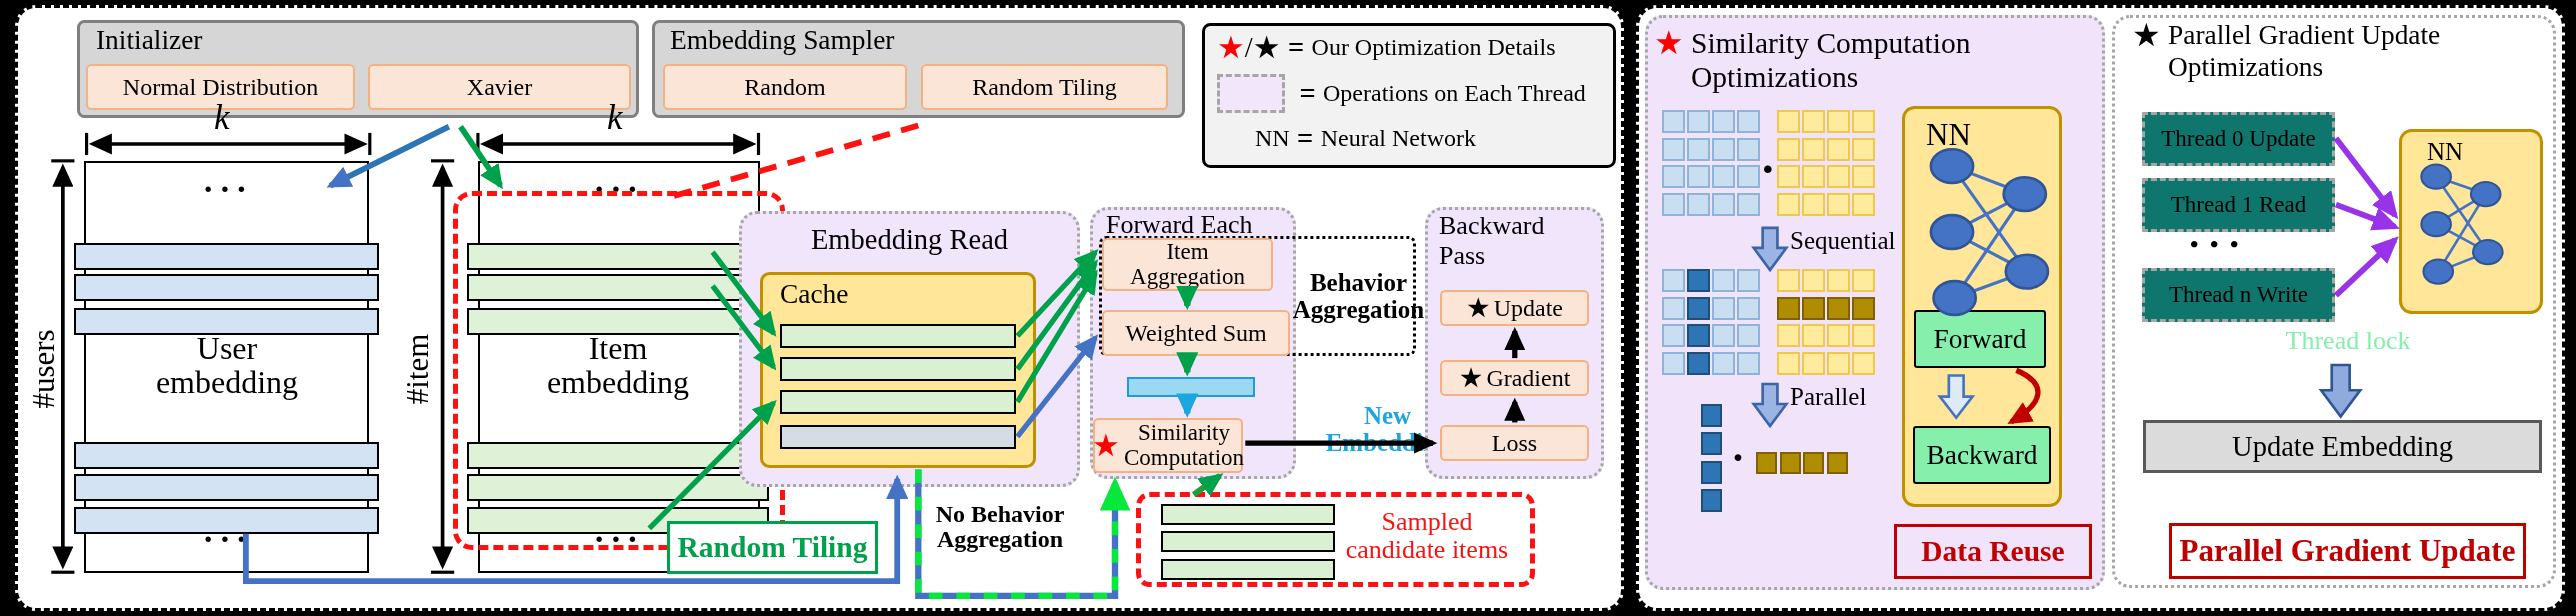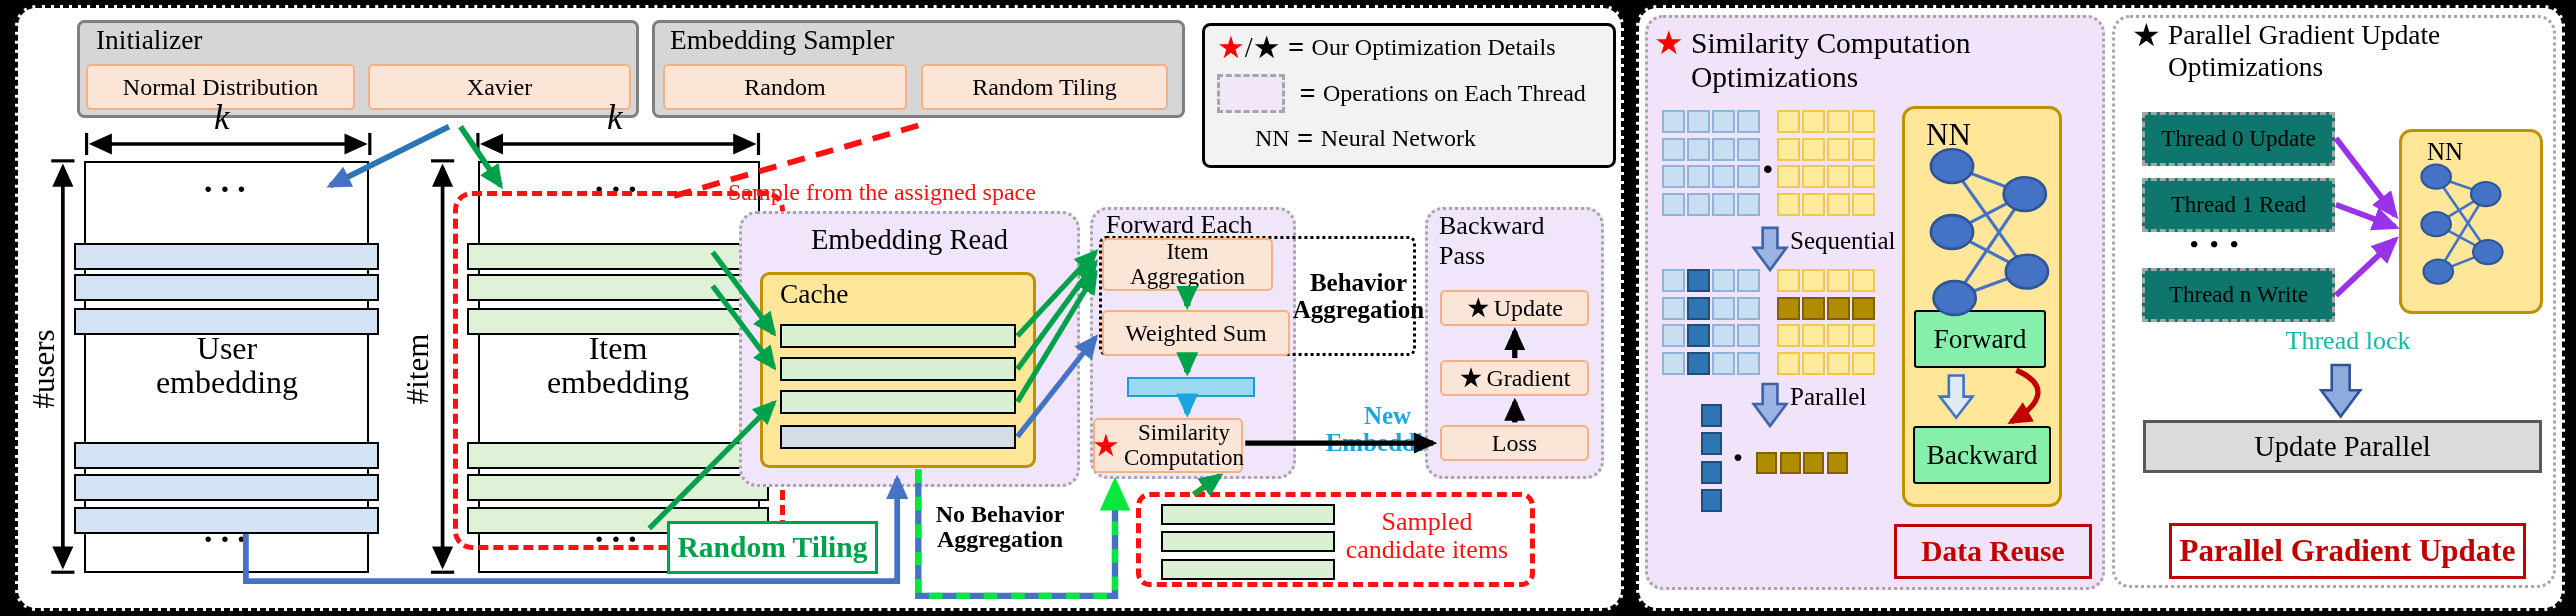--- a/index.html
+++ b/index.html
@@ -125,21 +125,20 @@
     <div>embedding</div>
   </div>
   <div class="mrow green" style="left:467px;top:442px;width:302px;height:27.4px;"></div>
   <div class="mrow green" style="left:467px;top:474px;width:302px;height:27.4px;"></div>
   <div class="mrow green" style="left:467px;top:507px;width:302px;height:27.4px;"></div>
   <div class="ellipsis" style="left:555px;top:520px;width:127px;">···</div>
   <div class="vlabel" style="left:365px;top:351px;width:106px;text-align:center;">#item</div>
 
   <div class="redframe" style="left:453px;top:191px;width:332px;height:359px;"></div>
 
-  <div class="abs" style="left:728px;top:179px;width:306px;text-align:center;font-size:24px;color:#ff1111;white-space:nowrap;">Sample from the assigned space</div>
 
   <div class="subpanel" style="left:739px;top:211px;width:341px;height:276px;background:#f1e5fb;"></div>
   <div class="boxtitle" style="left:739px;top:224px;width:341px;text-align:center;font-size:28.5px;">Embedding Read</div>
   <div class="cache" style="left:760px;top:272px;width:276px;height:196px;"></div>
   <div class="boxtitle" style="left:780px;top:279px;">Cache</div>
   <div class="crow green" style="left:780px;top:324px;width:236px;height:24px;"></div>
   <div class="crow green" style="left:780px;top:357px;width:236px;height:24px;"></div>
   <div class="crow green" style="left:780px;top:390px;width:236px;height:24px;"></div>
   <div class="crow gray" style="left:780px;top:425px;width:236px;height:24px;"></div>
 
@@ -327,24 +326,24 @@
       <span>Thread 1 Read</span>
     </div>
   <div class="abs" style="left:2190px;top:231px;font-size:24px;font-weight:bold;letter-spacing:11.6px;">•••</div>
   <div class="threadbox" style="left:2142px;top:268px;width:193px;height:54px;">
       <span>Thread n Write</span>
     </div>
 
   <div class="nnbox" style="left:2399px;top:129px;width:144px;height:185px;"></div>
   <div class="abs" style="left:2427px;top:138px;font-size:25px;">NN</div>
 
-  <div class="abs" style="left:2274px;top:326px;width:148px;text-align:center;font-size:26px;color:#14b8a6;white-space:nowrap;">Thread lock</div>
+  <div class="abs" style="left:2274px;top:326px;width:148px;text-align:center;font-size:26px;color:#86efac;white-space:nowrap;">Thread lock</div>
 
   <div class="outline-label" style="left:2143px;top:420px;width:399px;height:53px;border:3.2px solid #595959;background:#dbdbdb;color:#000;font-size:28.5px;font-weight:normal;">
-      <span>Update Parallel</span>
+      <span>Update Embedding</span>
     </div>
   <div class="outline-label" style="left:2169px;top:523px;width:357px;height:56px;border:3.7px solid #c00000;color:#c00000;font-size:31px;">
       <span>Parallel Gradient Update</span>
     </div>
 
   <svg class="overlay" width="2576" height="616" viewBox="0 0 4882 1168">
     <defs>
       <marker id="mBlack" markerUnits="userSpaceOnUse" markerWidth="44" markerHeight="40" refX="36" refY="20" orient="auto">
           <path d="M0,0 L44,20 L0,40 z" fill="#000"></path>
         </marker>

